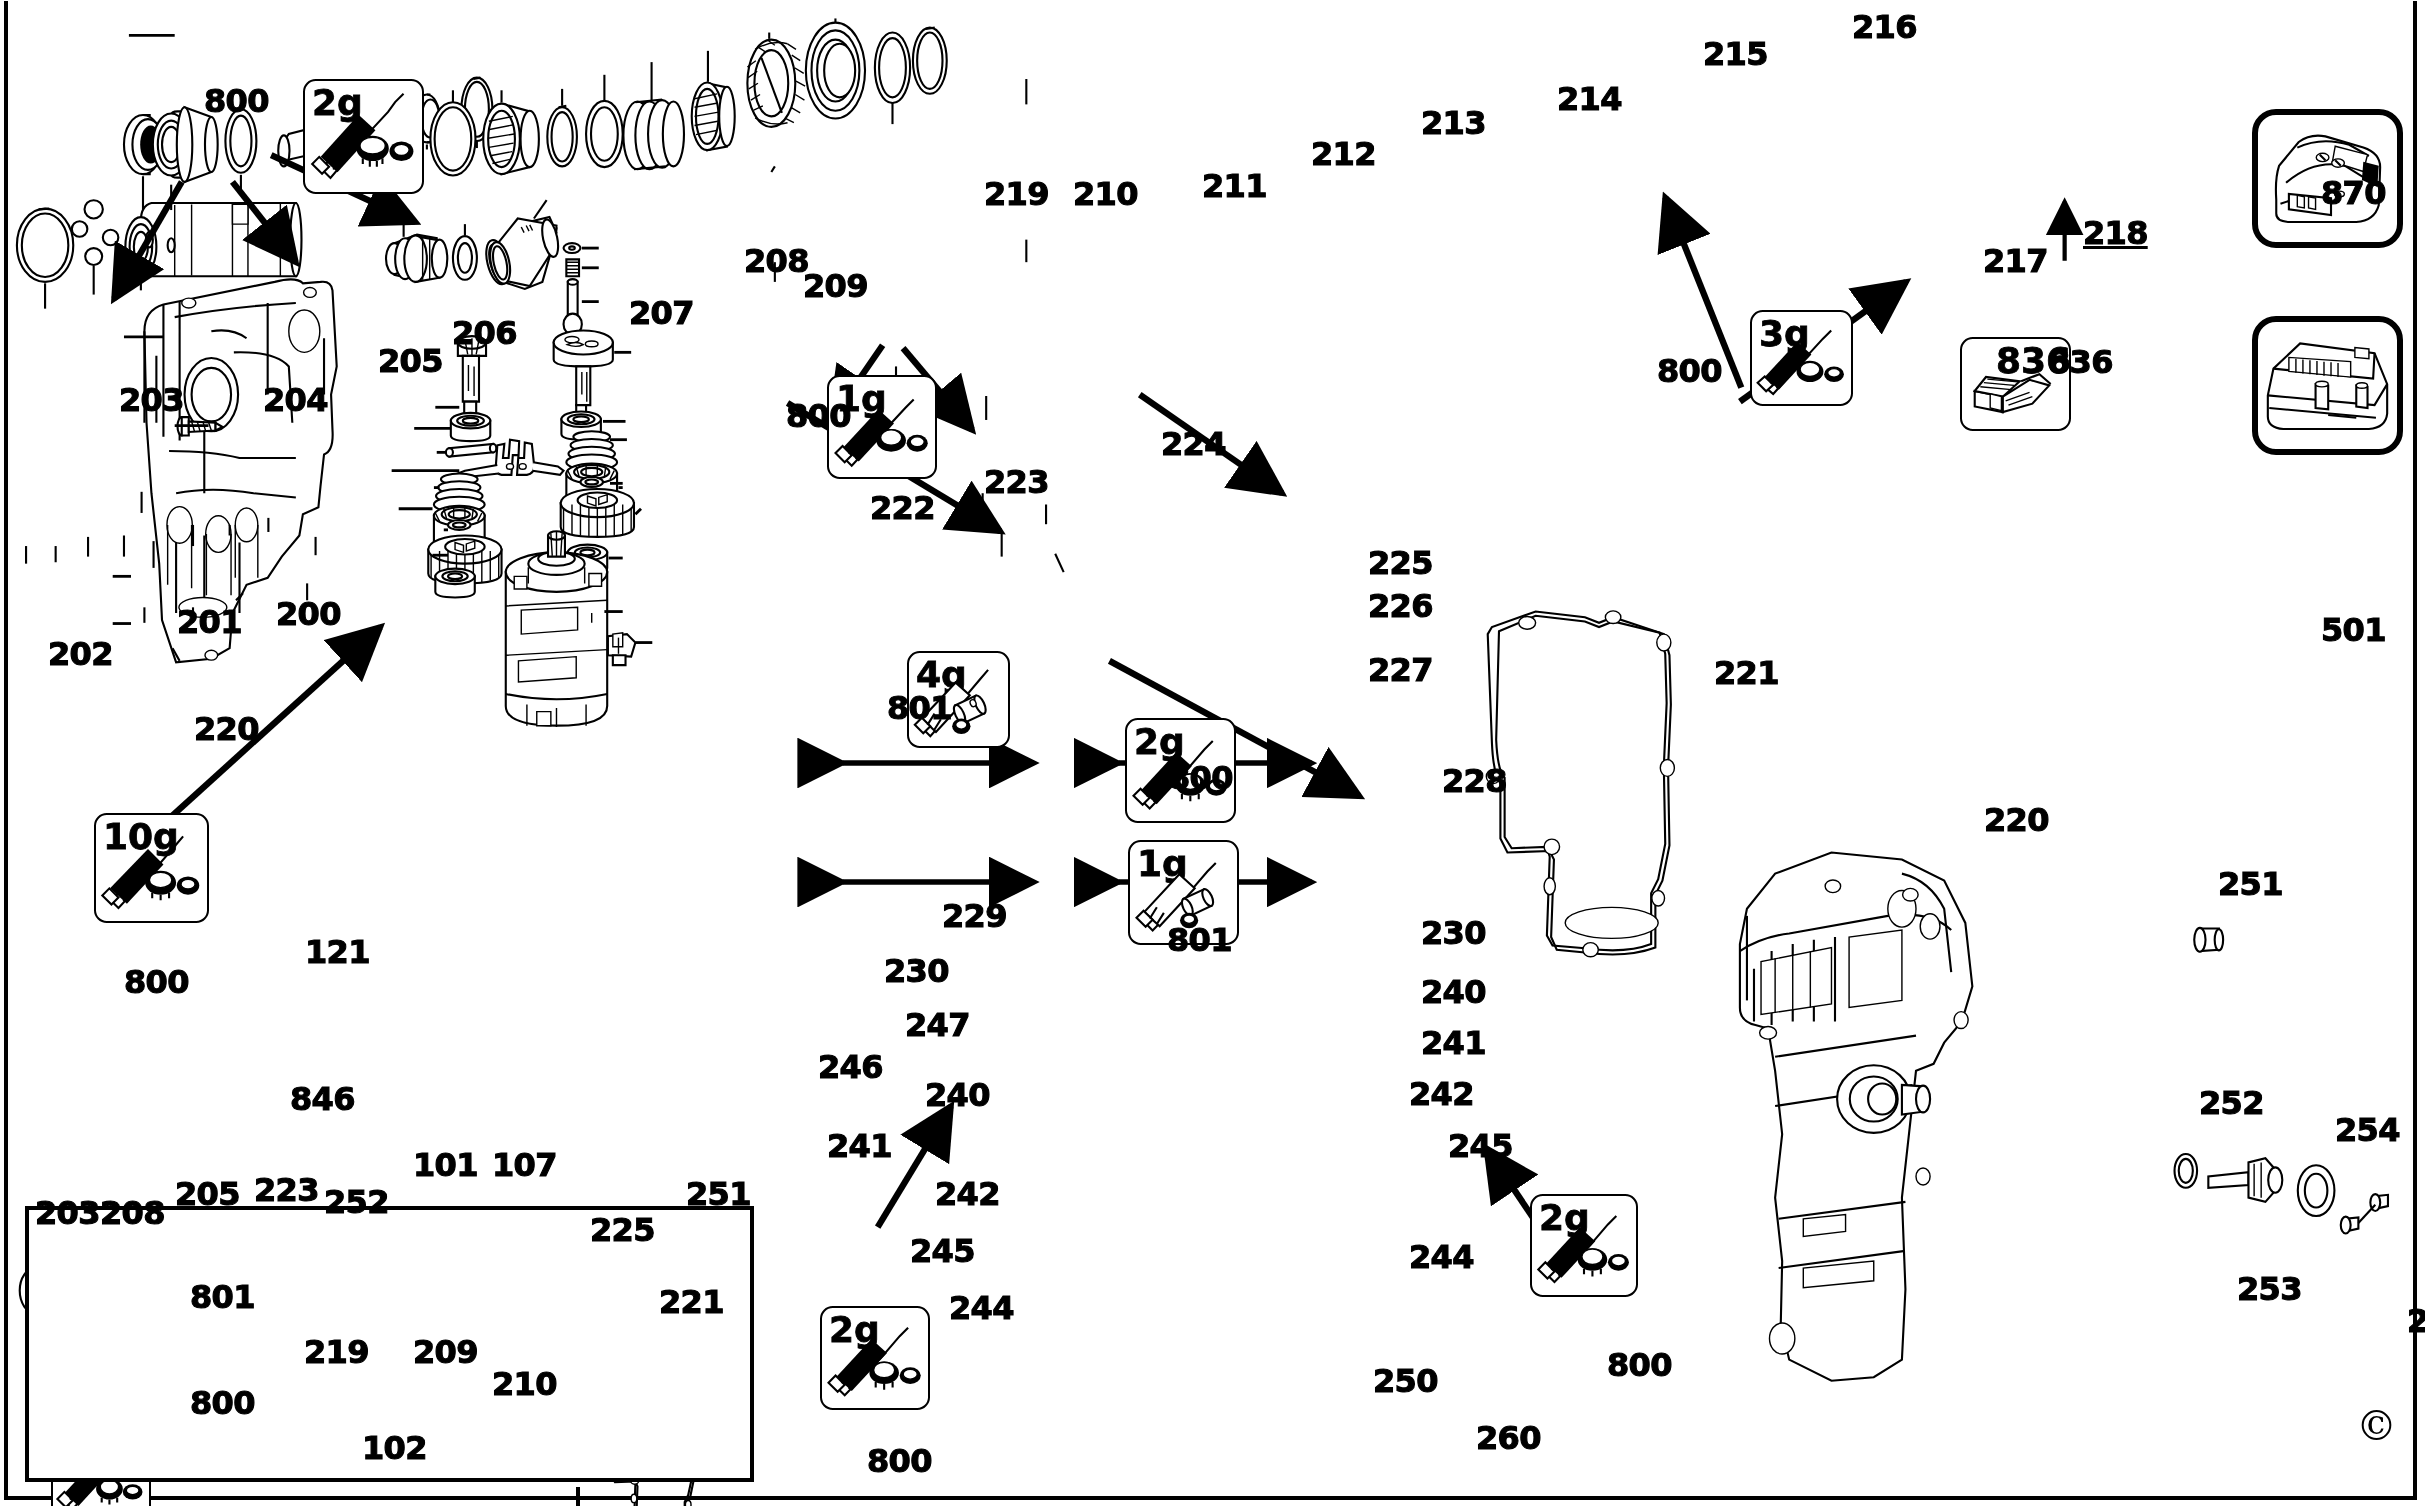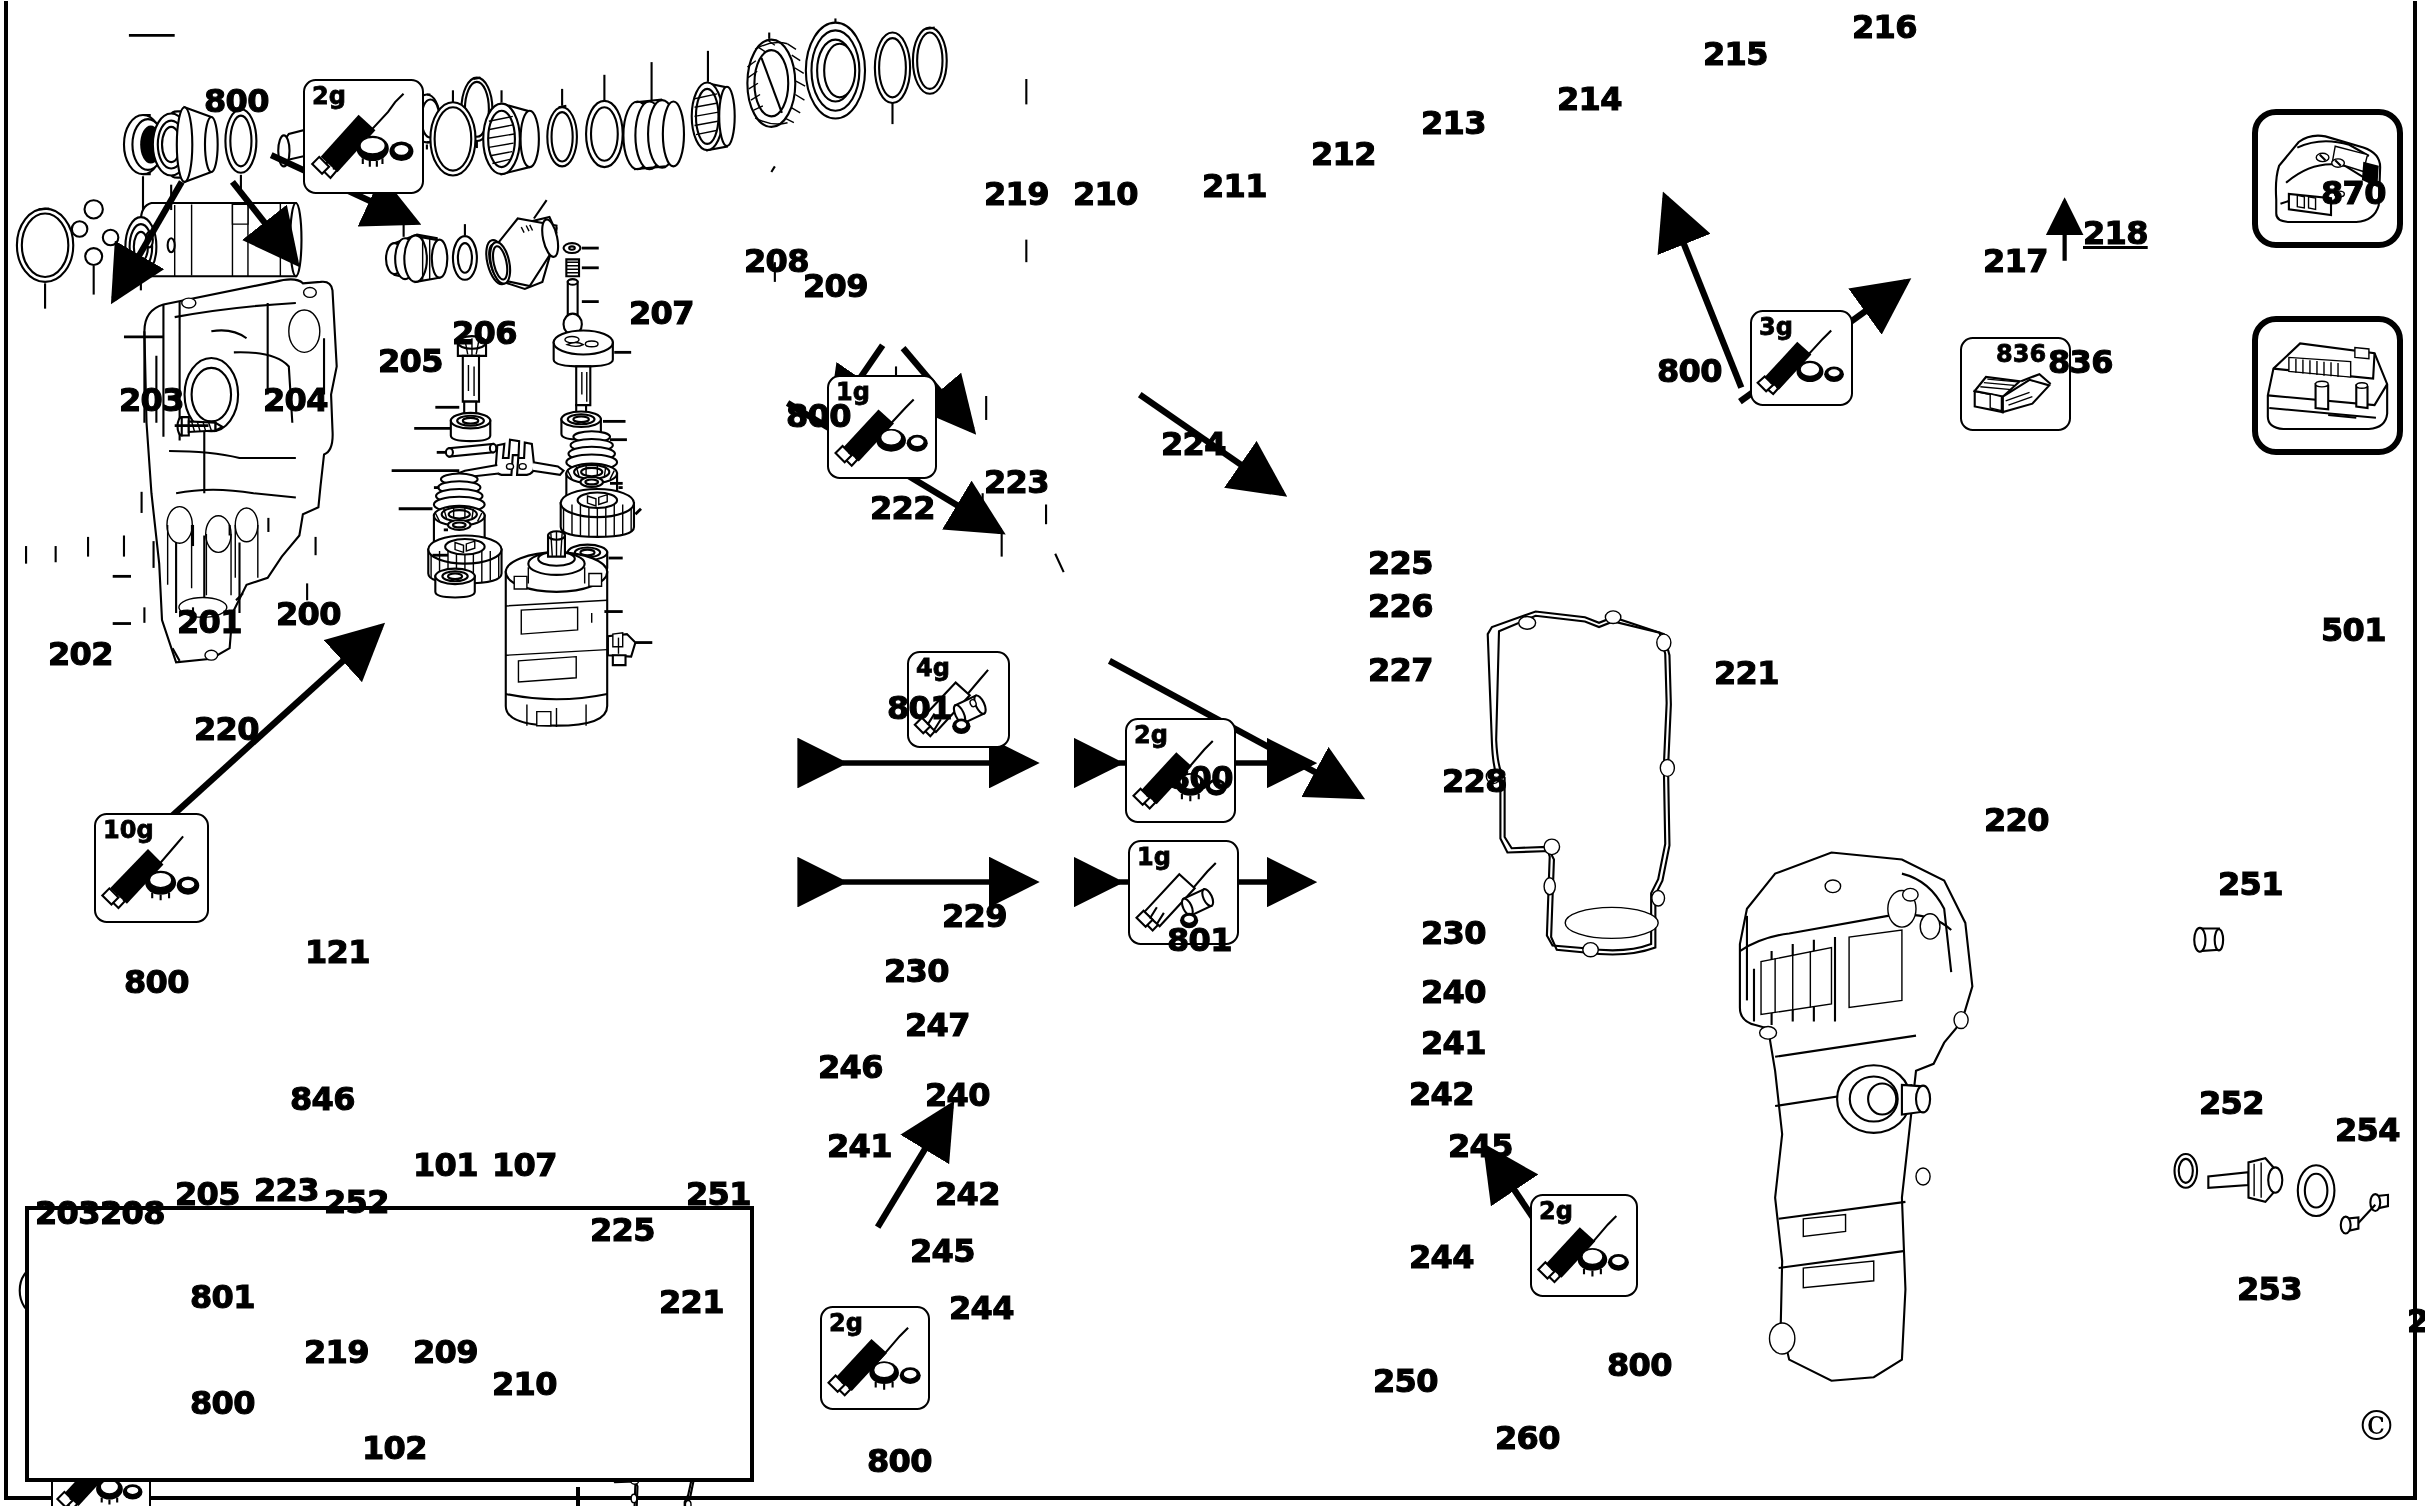--- a/index.html
+++ b/index.html
@@ -13,21 +13,21 @@
 
   .lbl{
     position:absolute;font-family:"DejaVu Sans",sans-serif;font-weight:bold;
     color:#000;white-space:nowrap;letter-spacing:-0.7px;
     -webkit-text-stroke:1.1px #000;
   }
   .lbl.n{font-size:32px;}
 
   
   .gbox{position:absolute;border:2.8px solid #000;border-radius:12.7px;background:#fff;}
-  .gbox .gtag{position:absolute;left:7px;top:1.4px;font-family:"DejaVu Sans",sans-serif;font-weight:bold;font-size:24px;-webkit-text-stroke:0.8px #000;}
+  .gbox .gtag{position:absolute;left:7px;top:1.4px;font-family:"DejaVu Sans",sans-serif;font-weight:bold;font-size:36px;-webkit-text-stroke:0.8px #000;}
   .gbox svg{position:absolute;left:0;top:0;width:100%;height:100%;}
 
   
   .kitbox{position:absolute;border:4.2px solid #000;background:#fff;}
 
   
   .part{position:absolute;}
 
   .copyr{position:absolute;font-family:"DejaVu Serif",serif;font-size:41px;font-weight:normal;color:#000;}
 
@@ -973,21 +973,21 @@
       <div class="lbl n" style="left: 1448px; top: 1127px;">245</div>
       <div class="lbl n" style="left: 1409px; top: 1238px;">244</div>
       <div class="lbl n" style="left: 905px; top: 1006px; text-align: right;">247</div>
       <div class="lbl n" style="left: 818px; top: 1048px;">246</div>
       <div class="lbl n" style="left: 925px; top: 1076px;">240</div>
       <div class="lbl n" style="left: 827px; top: 1127px;">241</div>
       <div class="lbl n" style="left: 935px; top: 1175px;">242</div>
       <div class="lbl n" style="left: 910px; top: 1232px;">245</div>
       <div class="lbl n" style="left: 949px; top: 1289px;">244</div>
       <div class="lbl n" style="left: 1373px; top: 1362px;">250</div>
-      <div class="lbl n" style="left: 1476px; top: 1419px; margin-left: 19px;">260</div>
+      <div class="lbl n" style="left: 1476px; top: 1419px;">260</div>
       <div class="lbl n" style="left: 867px; top: 1442px;">800</div>
       <div class="lbl n" style="left: 1607px; top: 1346px;">800</div>
       <div class="lbl n" style="left: 1714px; top: 654px;">221</div>
       <div class="lbl n" style="left: 1984px; top: 801px;">220</div>
       <div class="lbl n" style="left: 2218px; top: 865px;">251</div>
       <div class="lbl n" style="left: 2199px; top: 1084px;">252</div>
       <div class="lbl n" style="left: 2237px; top: 1270px;">253</div>
       <div class="lbl n" style="left: 2335px; top: 1111px;">254</div>
       <div class="lbl n" style="left: 2407px; top: 1302px;">255</div>
       <div class="lbl n" style="left: 35px; top: 1194px;">203</div>

